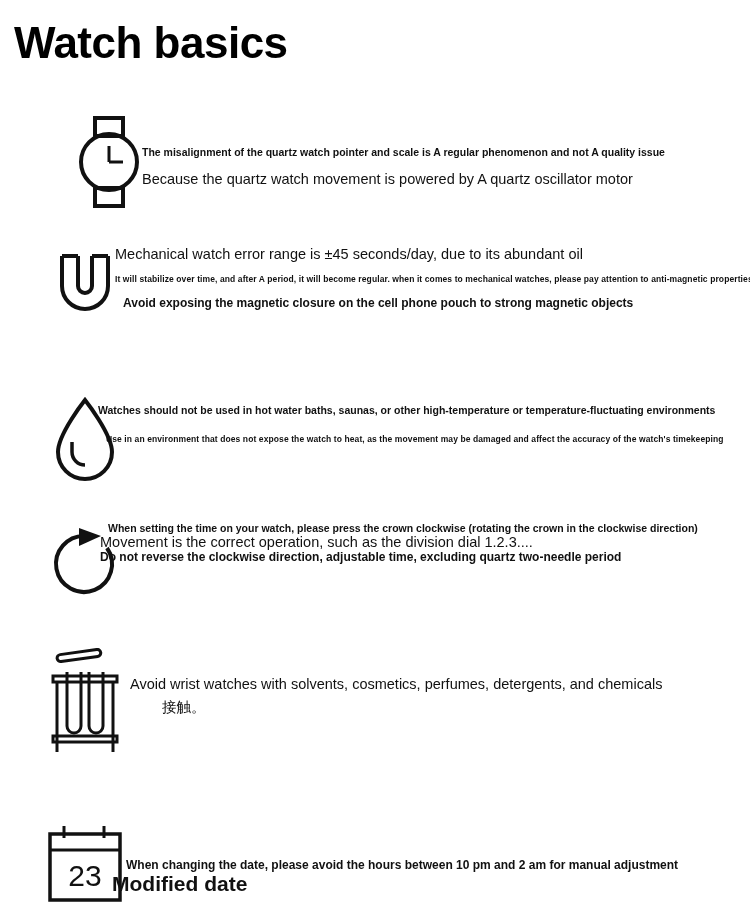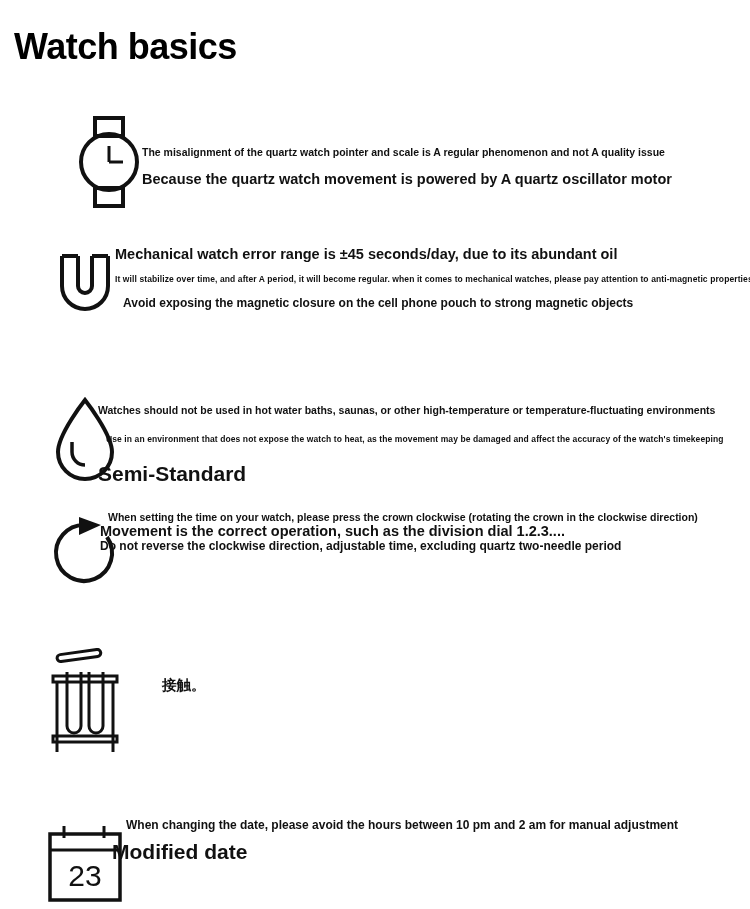--- a/index.html
+++ b/index.html
@@ -12,22 +12,22 @@
     height: 909px;
     position: relative;
     font-family: "Liberation Sans", sans-serif;
     color: #111111;
     overflow: hidden;
   }
 
   .page-title {
     position: absolute;
     left: 14px;
-    top: 26px;
-    font-size: 36px;
+    top: 18px;
+    font-size: 44px;
     font-weight: bold;
     letter-spacing: -0.5px;
     color: #000000;
   }
 
   .section {
     position: absolute;
     left: 0;
     width: 750px;
   }
@@ -58,21 +58,21 @@
   .l-small {
     font-size: 10.5px;
     font-weight: bold;
   }
   .l-mid {
     font-size: 12px;
     font-weight: bold;
   }
   .l-big {
     font-size: 14.5px;
-    font-weight: bold;
+    font-weight: normal;
   }
   .l-huge {
     font-size: 21px;
     font-weight: bold;
   }
 
   
   #sec1 { top: 110px; height: 105px; margin-left: 24px; }
   #sec1 .icon-box { top: 6px; }
   #sec1 .lines { left: 118px; top: 36px; }
@@ -84,38 +84,38 @@
   #sec2 .lines { left: 115px; top: 10px; }
   #sec2 .line + .line { margin-top: 12px; }
 
   
   #sec3 { top: 390px; height: 110px; }
   #sec3 .icon-box { top: 4px; }
   #sec3 .lines { left: 98px; top: 14px; }
   #sec3 .line + .line { margin-top: 18px; }
 
   
-  #sec4 { top: 507px; height: 100px; }
+  #sec4 { top: 518px; height: 100px; }
   #sec4 .icon-box { top: 6px; }
   #sec4 .lines { left: 100px; top: 4px; }
   #sec4 .line + .line { }
 
   
   #sec5 { top: 648px; height: 115px; }
   #sec5 .icon-box { top: 0px; }
   #sec5 .lines { left: 130px; top: 28px; }
   #sec5 .line + .line { margin-top: 6px; }
 
   
   #sec6 { top: 800px; height: 100px; }
   #sec6 .icon-box { top: 24px; }
   #sec6 .lines { left: 112px; top: 18px; }
-  #sec6 .line + .line { margin-top: 8px; }
+  #sec6 .line + .line { }
   .indent-2 { padding-left: 8px; }
-  .indent-3 { padding-left: 14px; }
+  .indent-3 { padding-left: 14px; margin-top: 40px; }
   .indent-4 { padding-left: 32px; }
 
   svg { display: block; }
 </style>
 </head>
 <body>
 
 <div class="page-title">Watch basics</div>
 
 <div class="section" id="sec1">
@@ -153,21 +153,20 @@
 <div class="section" id="sec3">
   <div class="icon-box">
     <svg width="70" height="92" viewBox="0 0 70 92">
       <path d="M35 6 C35 6 8 40 8 58 A27 27 0 0 0 62 58 C62 40 35 6 35 6 Z" fill="none" stroke="#111" stroke-width="4"></path>
       <path d="M22 48 L22 58 A13 13 0 0 0 35 71" fill="none" stroke="#111" stroke-width="3.5"></path>
     </svg>
   </div>
   <div class="lines">
     <div class="line l-small">Watches should not be used in hot water baths, saunas, or other high-temperature or temperature-fluctuating environments</div>
     <div class="line l-tiny indent-2">Use in an environment that does not expose the watch to heat, as the movement may be damaged and affect the accuracy of the watch's timekeeping</div>
-    <div class="line l-huge">Semi-Standard</div>
   </div>
 </div>
 
 <div class="section" id="sec4">
   <div class="icon-box">
     <svg width="72" height="80" viewBox="0 0 72 80">
       <path d="M36 12 A28 28 0 1 0 58 24" fill="none" stroke="#111" stroke-width="4"></path>
       <polygon points="30,4 52,12 30,22" fill="#111"></polygon>
     </svg>
   </div>
@@ -184,20 +183,21 @@
       <rect x="14" y="4" width="44" height="7" rx="3.5" transform="rotate(-8 36 8)" fill="none" stroke="#111" stroke-width="3"></rect>
       <rect x="10" y="28" width="64" height="6" fill="none" stroke="#111" stroke-width="3"></rect>
       <rect x="10" y="88" width="64" height="6" fill="none" stroke="#111" stroke-width="3"></rect>
       <line x1="14" y1="34" x2="14" y2="104" stroke="#111" stroke-width="3"></line>
       <line x1="70" y1="34" x2="70" y2="104" stroke="#111" stroke-width="3"></line>
       <path d="M24 24 L24 78 A7 7 0 0 0 38 78 L38 24" fill="none" stroke="#111" stroke-width="3"></path>
       <path d="M46 24 L46 78 A7 7 0 0 0 60 78 L60 24" fill="none" stroke="#111" stroke-width="3"></path>
     </svg>
   </div>
   <div class="lines">
+    <div class="line l-big">Avoid wrist watches with solvents, cosmetics, perfumes, detergents, and chemicals</div>
     <div class="line l-big indent-4">接触。</div>
   </div>
 </div>
 
 <div class="section" id="sec6">
   <div class="icon-box">
     <svg width="78" height="82" viewBox="0 0 78 82">
       <line x1="18" y1="2" x2="18" y2="14" stroke="#111" stroke-width="3"></line>
       <line x1="58" y1="2" x2="58" y2="14" stroke="#111" stroke-width="3"></line>
       <rect x="4" y="10" width="70" height="66" fill="none" stroke="#111" stroke-width="3.5"></rect>

